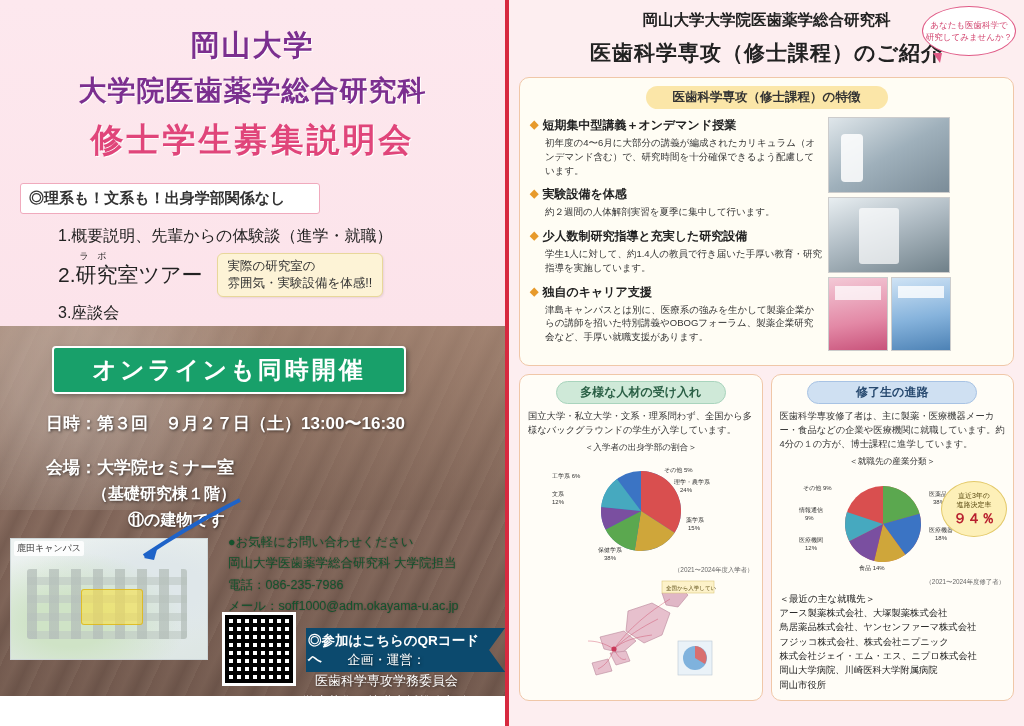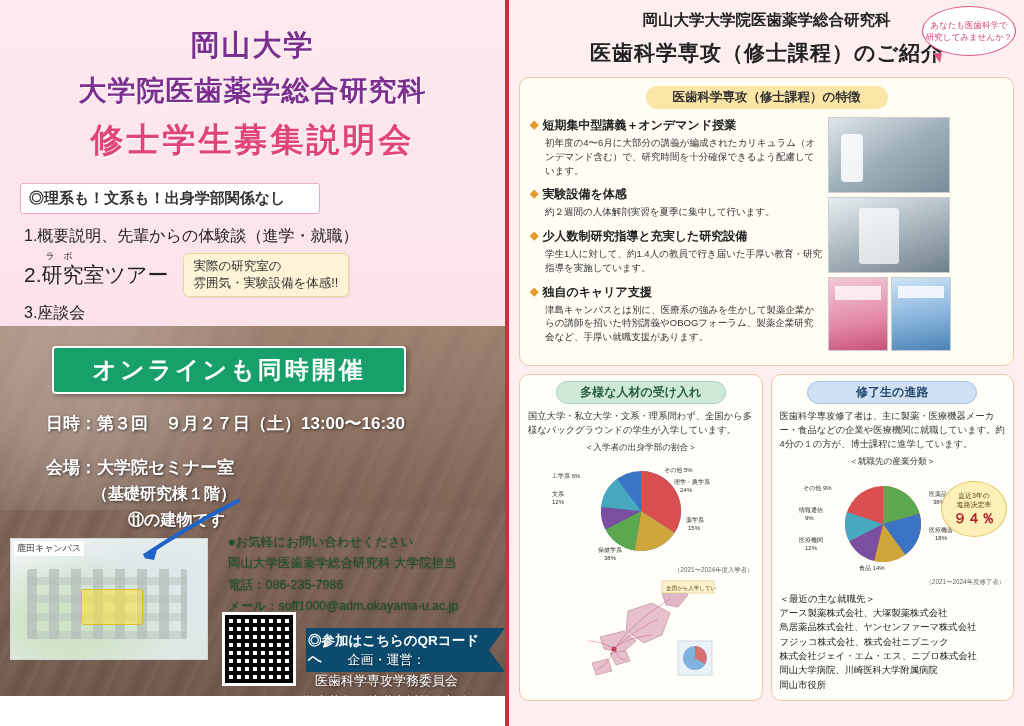--- a/index.html
+++ b/index.html
@@ -54,20 +54,21 @@
     padding:5px 8px;
     font-size:15px;
     color:#333;
     font-weight:bold;
     width:300px;
     box-sizing:border-box;
   }
   .agenda{
     margin-top:12px;
     padding-left:8px;
+    margin-left:34px;
   }
   .ag-row{
     display:flex;align-items:center;
     margin-bottom:6px;
     position:relative;
   }
   .ag-num{
     font-size:16px;color:#222;white-space:nowrap;
   }
   .ag-num.big{

